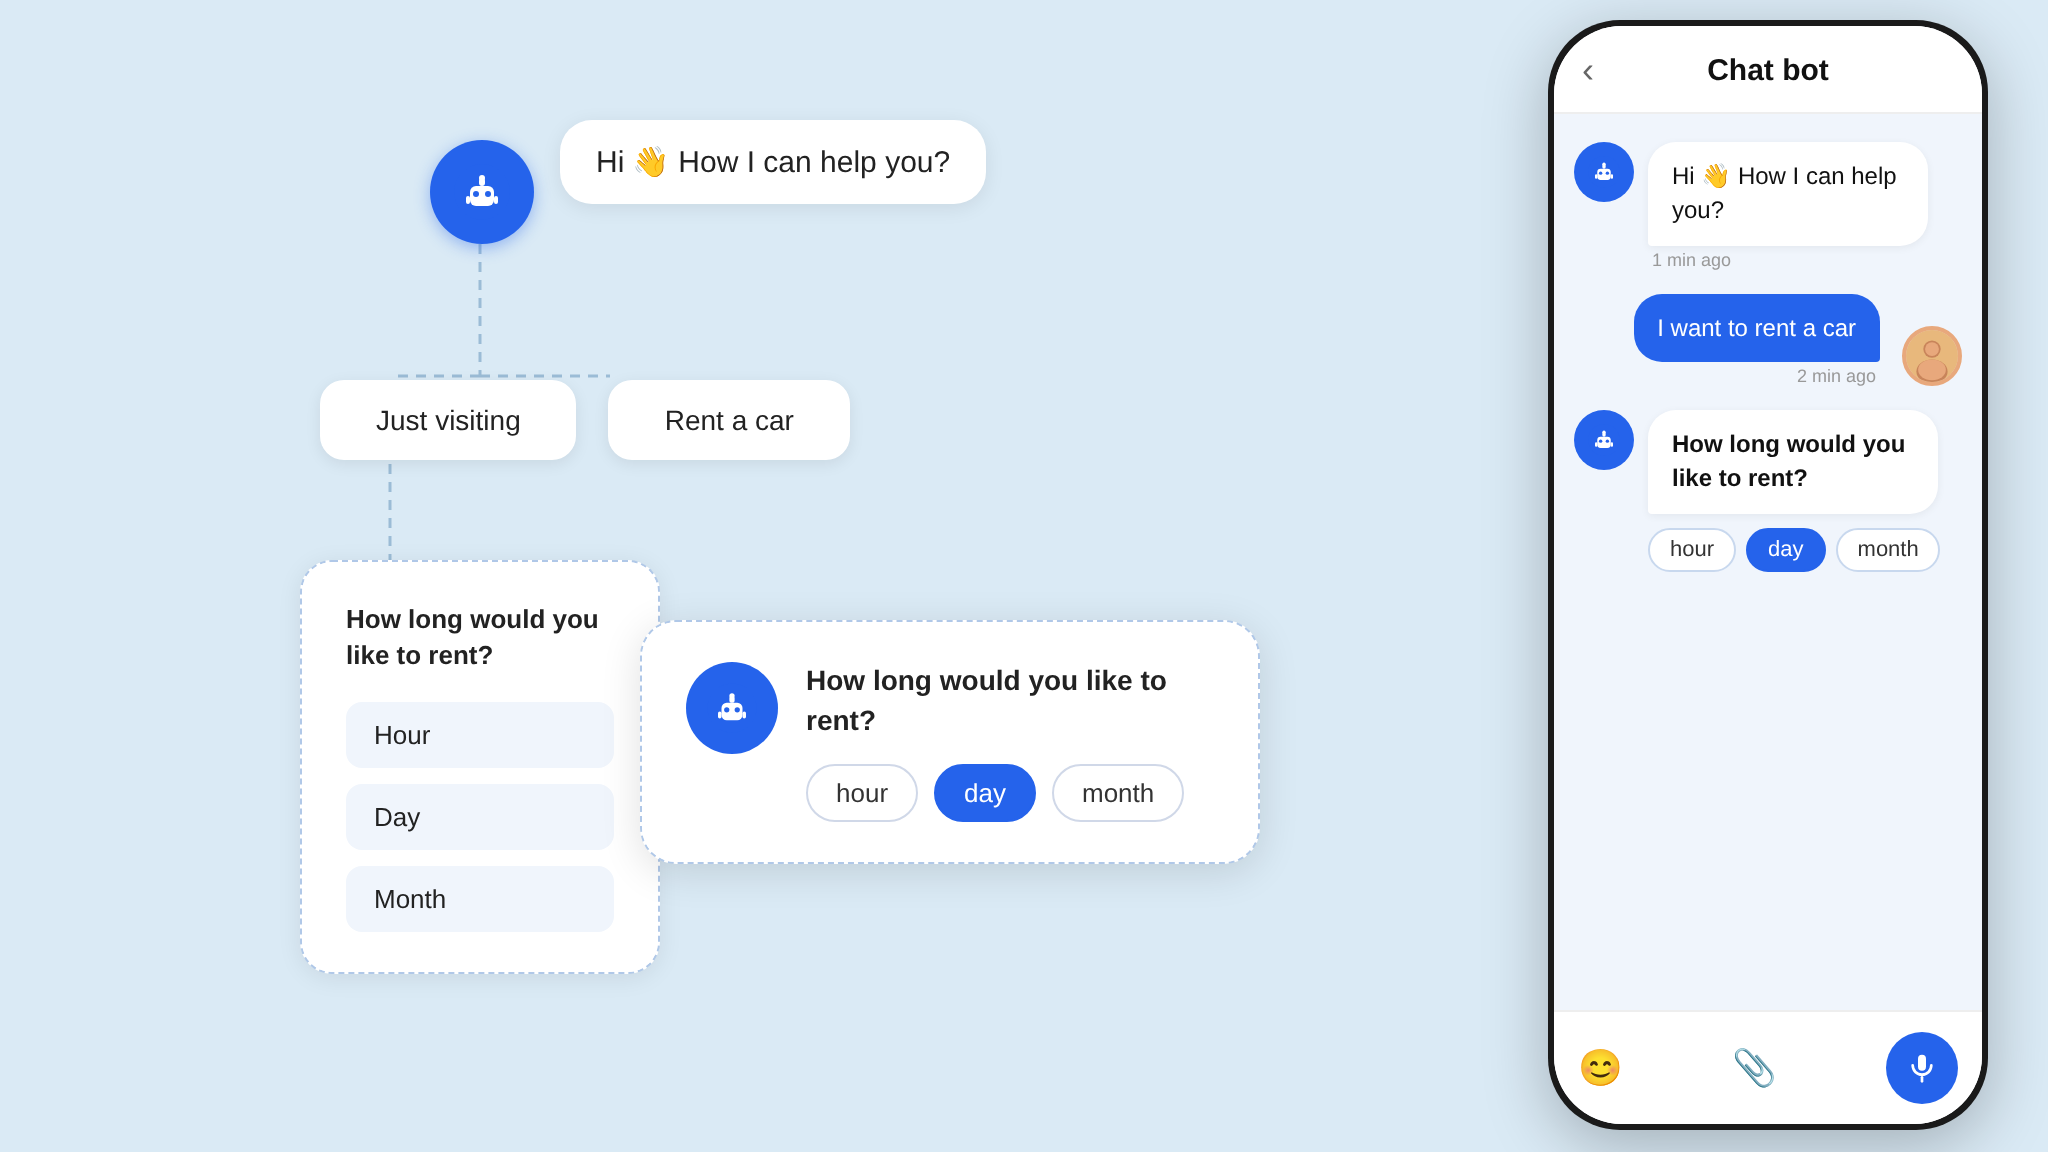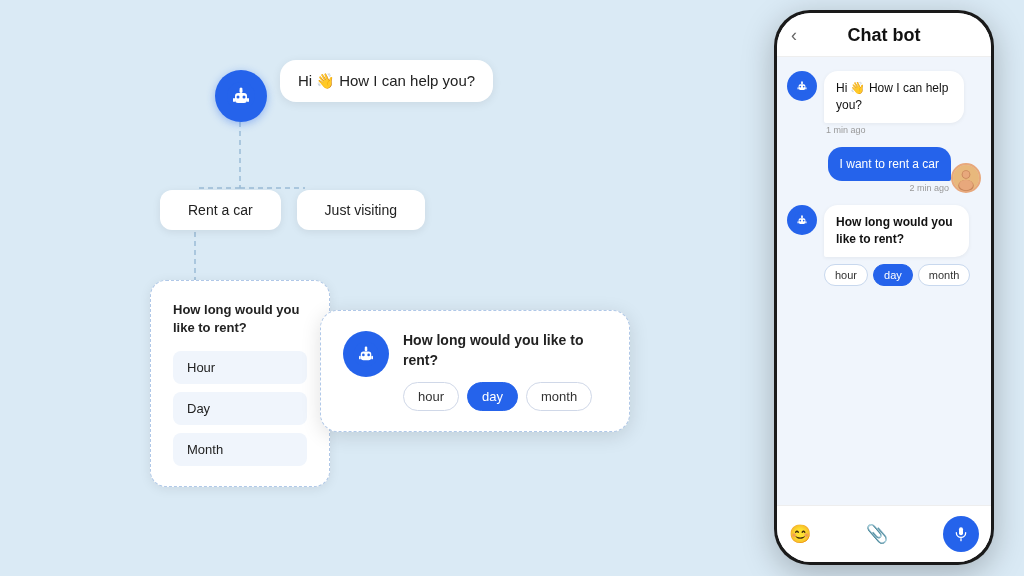--- a/index.html
+++ b/index.html
@@ -200,21 +200,21 @@
       flex-shrink: 0;
     }
     .phone-back {
       font-size: 18px;
       color: #666;
       width: 20px;
     }
     .phone-title {
       flex: 1;
       text-align: center;
-      font-size: 18px;
+      font-size: 15px;
       font-weight: 700;
       color: #111;
     }
     .phone-spacer { width: 20px; }
 
     
     .chat-area {
       flex: 1;
       padding: 14px 10px;
       overflow: hidden;
@@ -256,21 +256,21 @@
       color: #999;
       margin-top: 2px;
       padding-left: 2px;
     }
 
     
     .user-msg-row {
       display: flex;
       align-items: flex-end;
       justify-content: flex-end;
-      gap: 0;
+      gap: 11px;
     }
     .user-bubble {
       background: #2563eb;
       color: white;
       border-radius: 14px 14px 2px 14px;
       padding: 9px 12px;
       font-size: 12px;
       max-width: 130px;
       line-height: 1.4;
     }
@@ -388,24 +388,24 @@
       <rect x="22" y="18" width="2" height="4" rx="1" fill="white"></rect>
     </svg>
   </div>
 
   <div class="hi-bubble">
     <span>Hi 👋 How I can help you?</span>
   </div>
 
   <div class="option-row">
     <div class="option-btn">
+      <span>Just visiting</span>
+    </div>
+    <div class="option-btn">
       <span>Rent a car</span>
-    </div>
-    <div class="option-btn">
-      <span>Just visiting</span>
     </div>
   </div>
 
   <div class="detail-card">
     <div class="detail-card-title">How long would you like to rent?</div>
     <div class="detail-item">Hour</div>
     <div class="detail-item">Day</div>
     <div class="detail-item">Month</div>
   </div>
 

